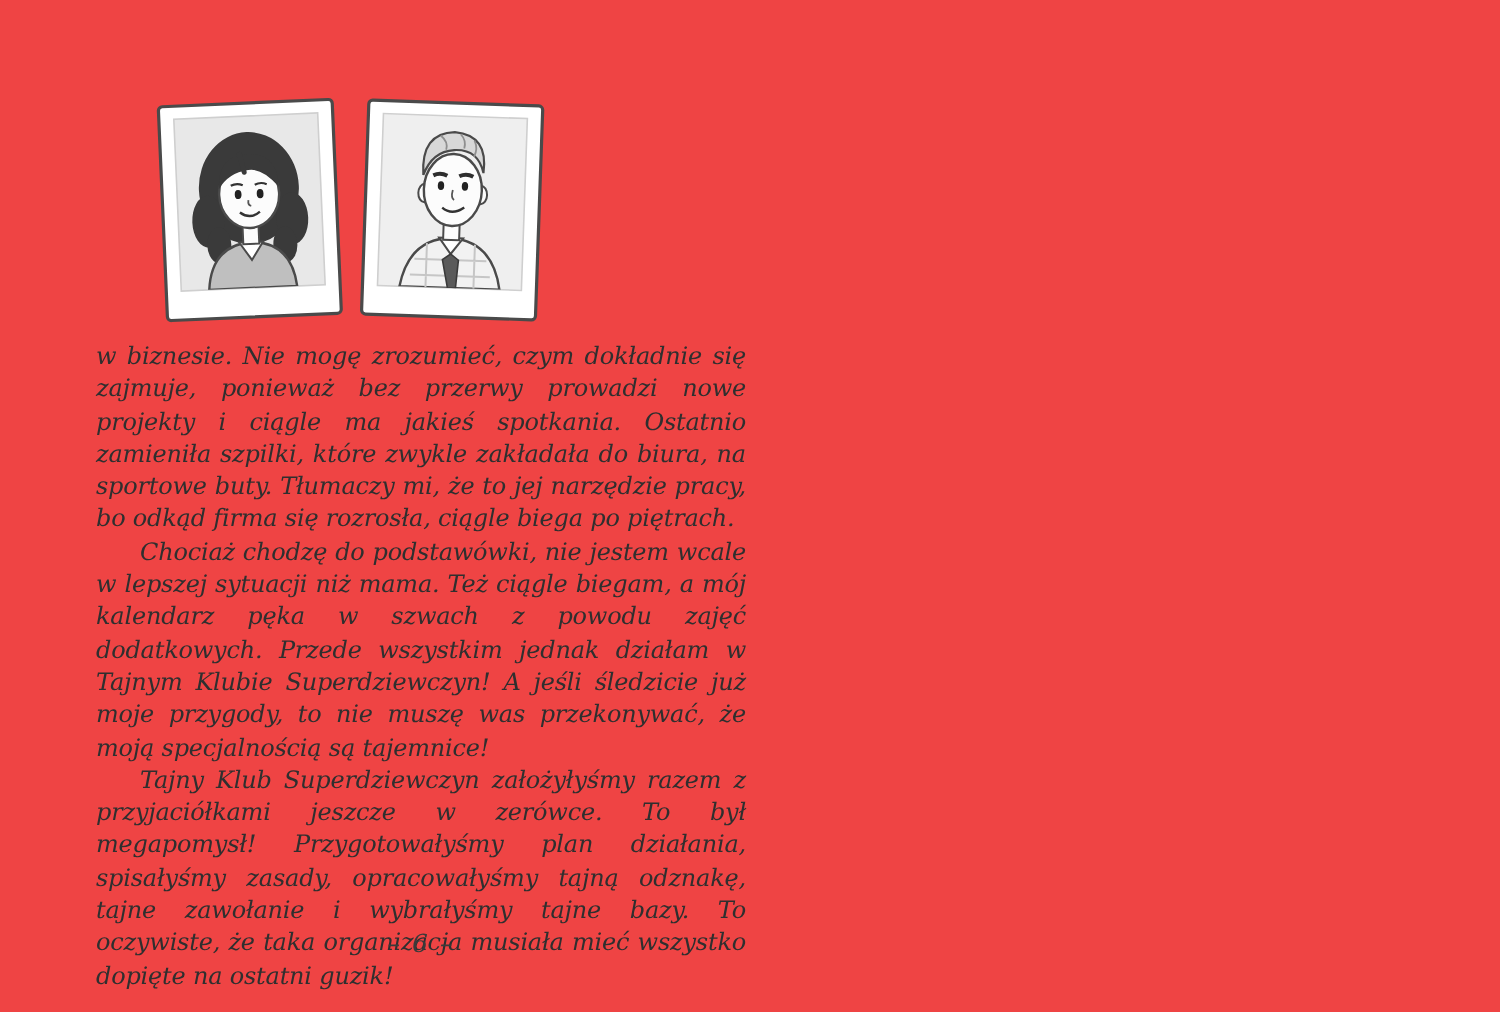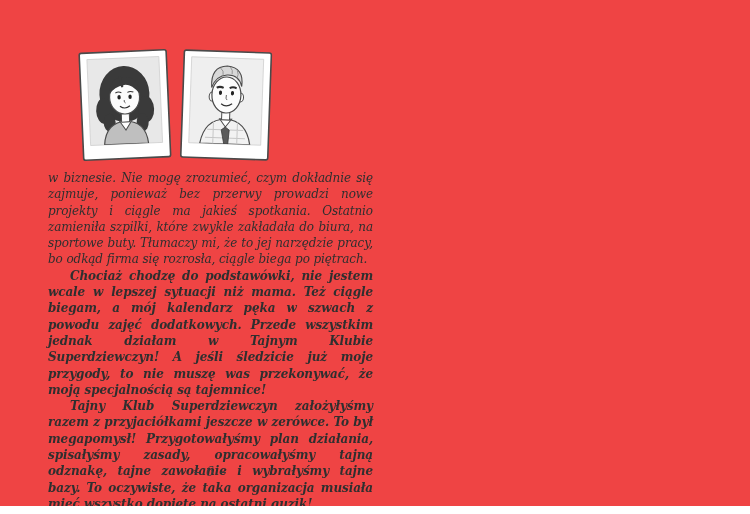--- a/index.html
+++ b/index.html
@@ -16,21 +16,21 @@
 
   .text-block p{
     margin:0;
     font-style:italic;
     font-size:12px;
     line-height:16.3px;
     text-align:justify;
     color:#2f2f2f;
     letter-spacing:-0.1px;
   }
-  .text-block p.indent{text-indent:22px;font-weight:bold;}
+  .text-block p.indent{text-indent:22px;}
 
   .lp-text{position:absolute;left:48px;top:170px;width:325px;}
 
   .page-number{
     position:absolute;
     font-style:italic;
     font-size:12.5px;
     color:#3a3a3a;
     text-align:center;
     letter-spacing:1px;

